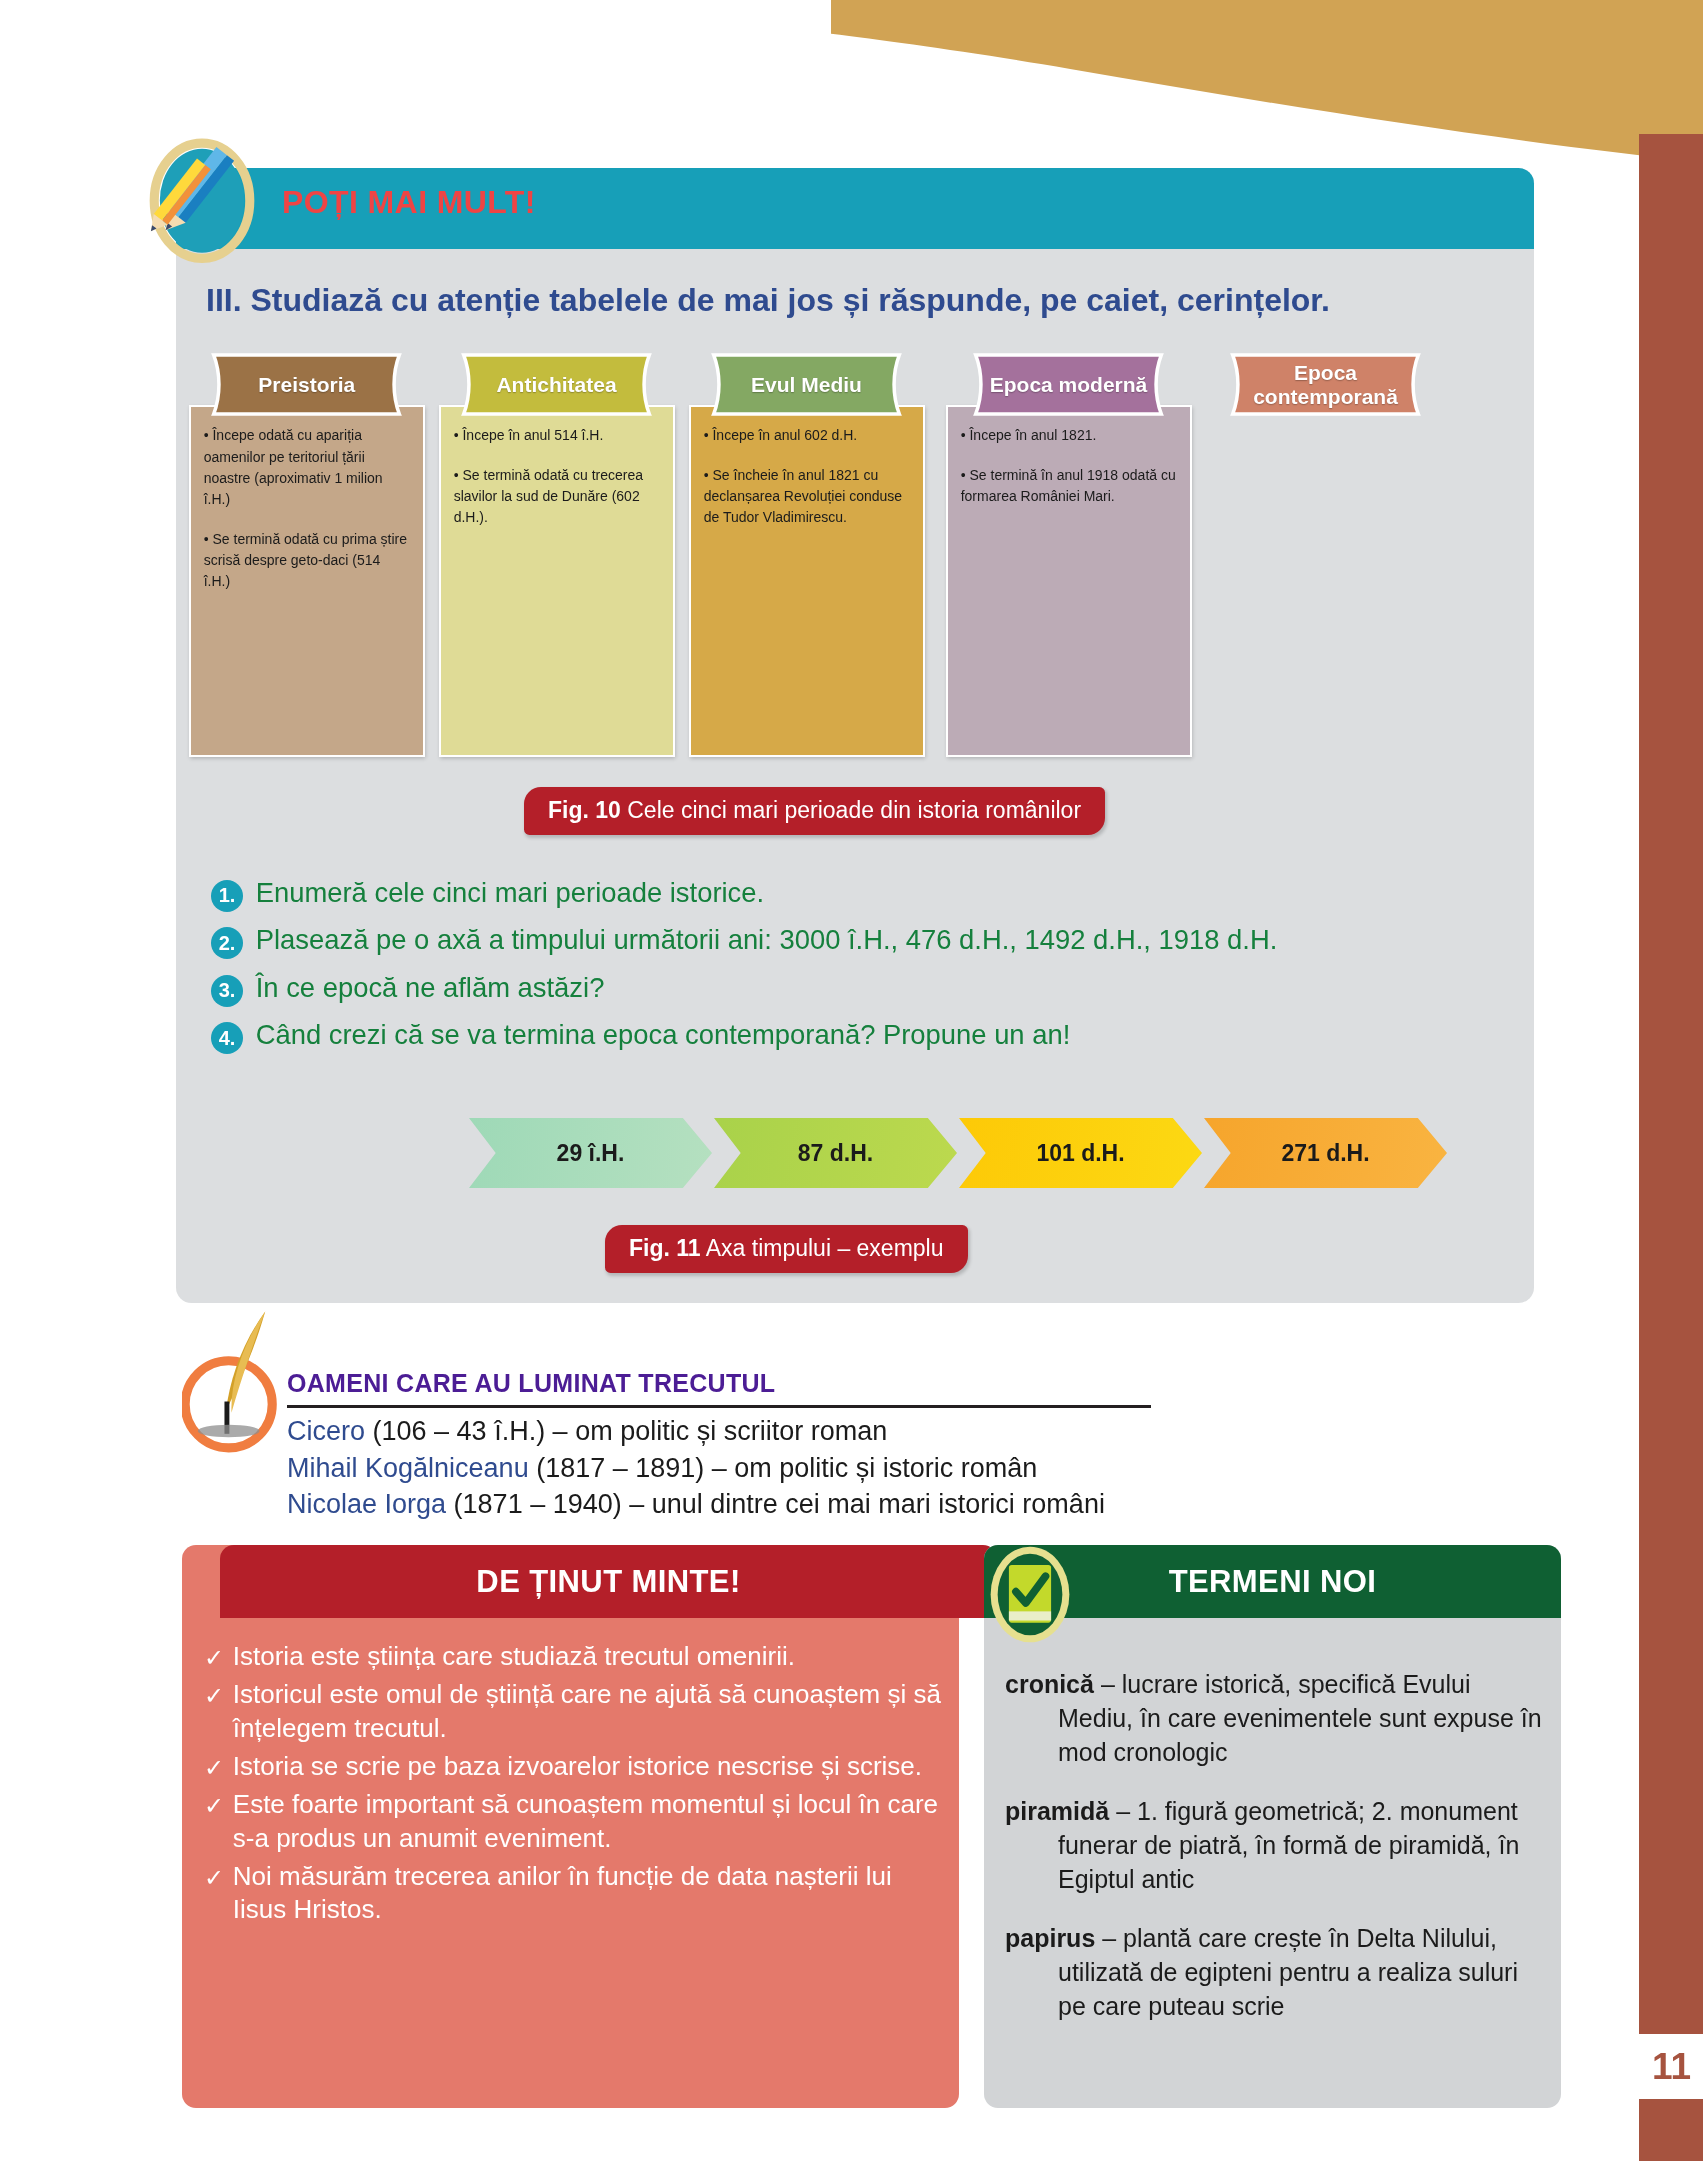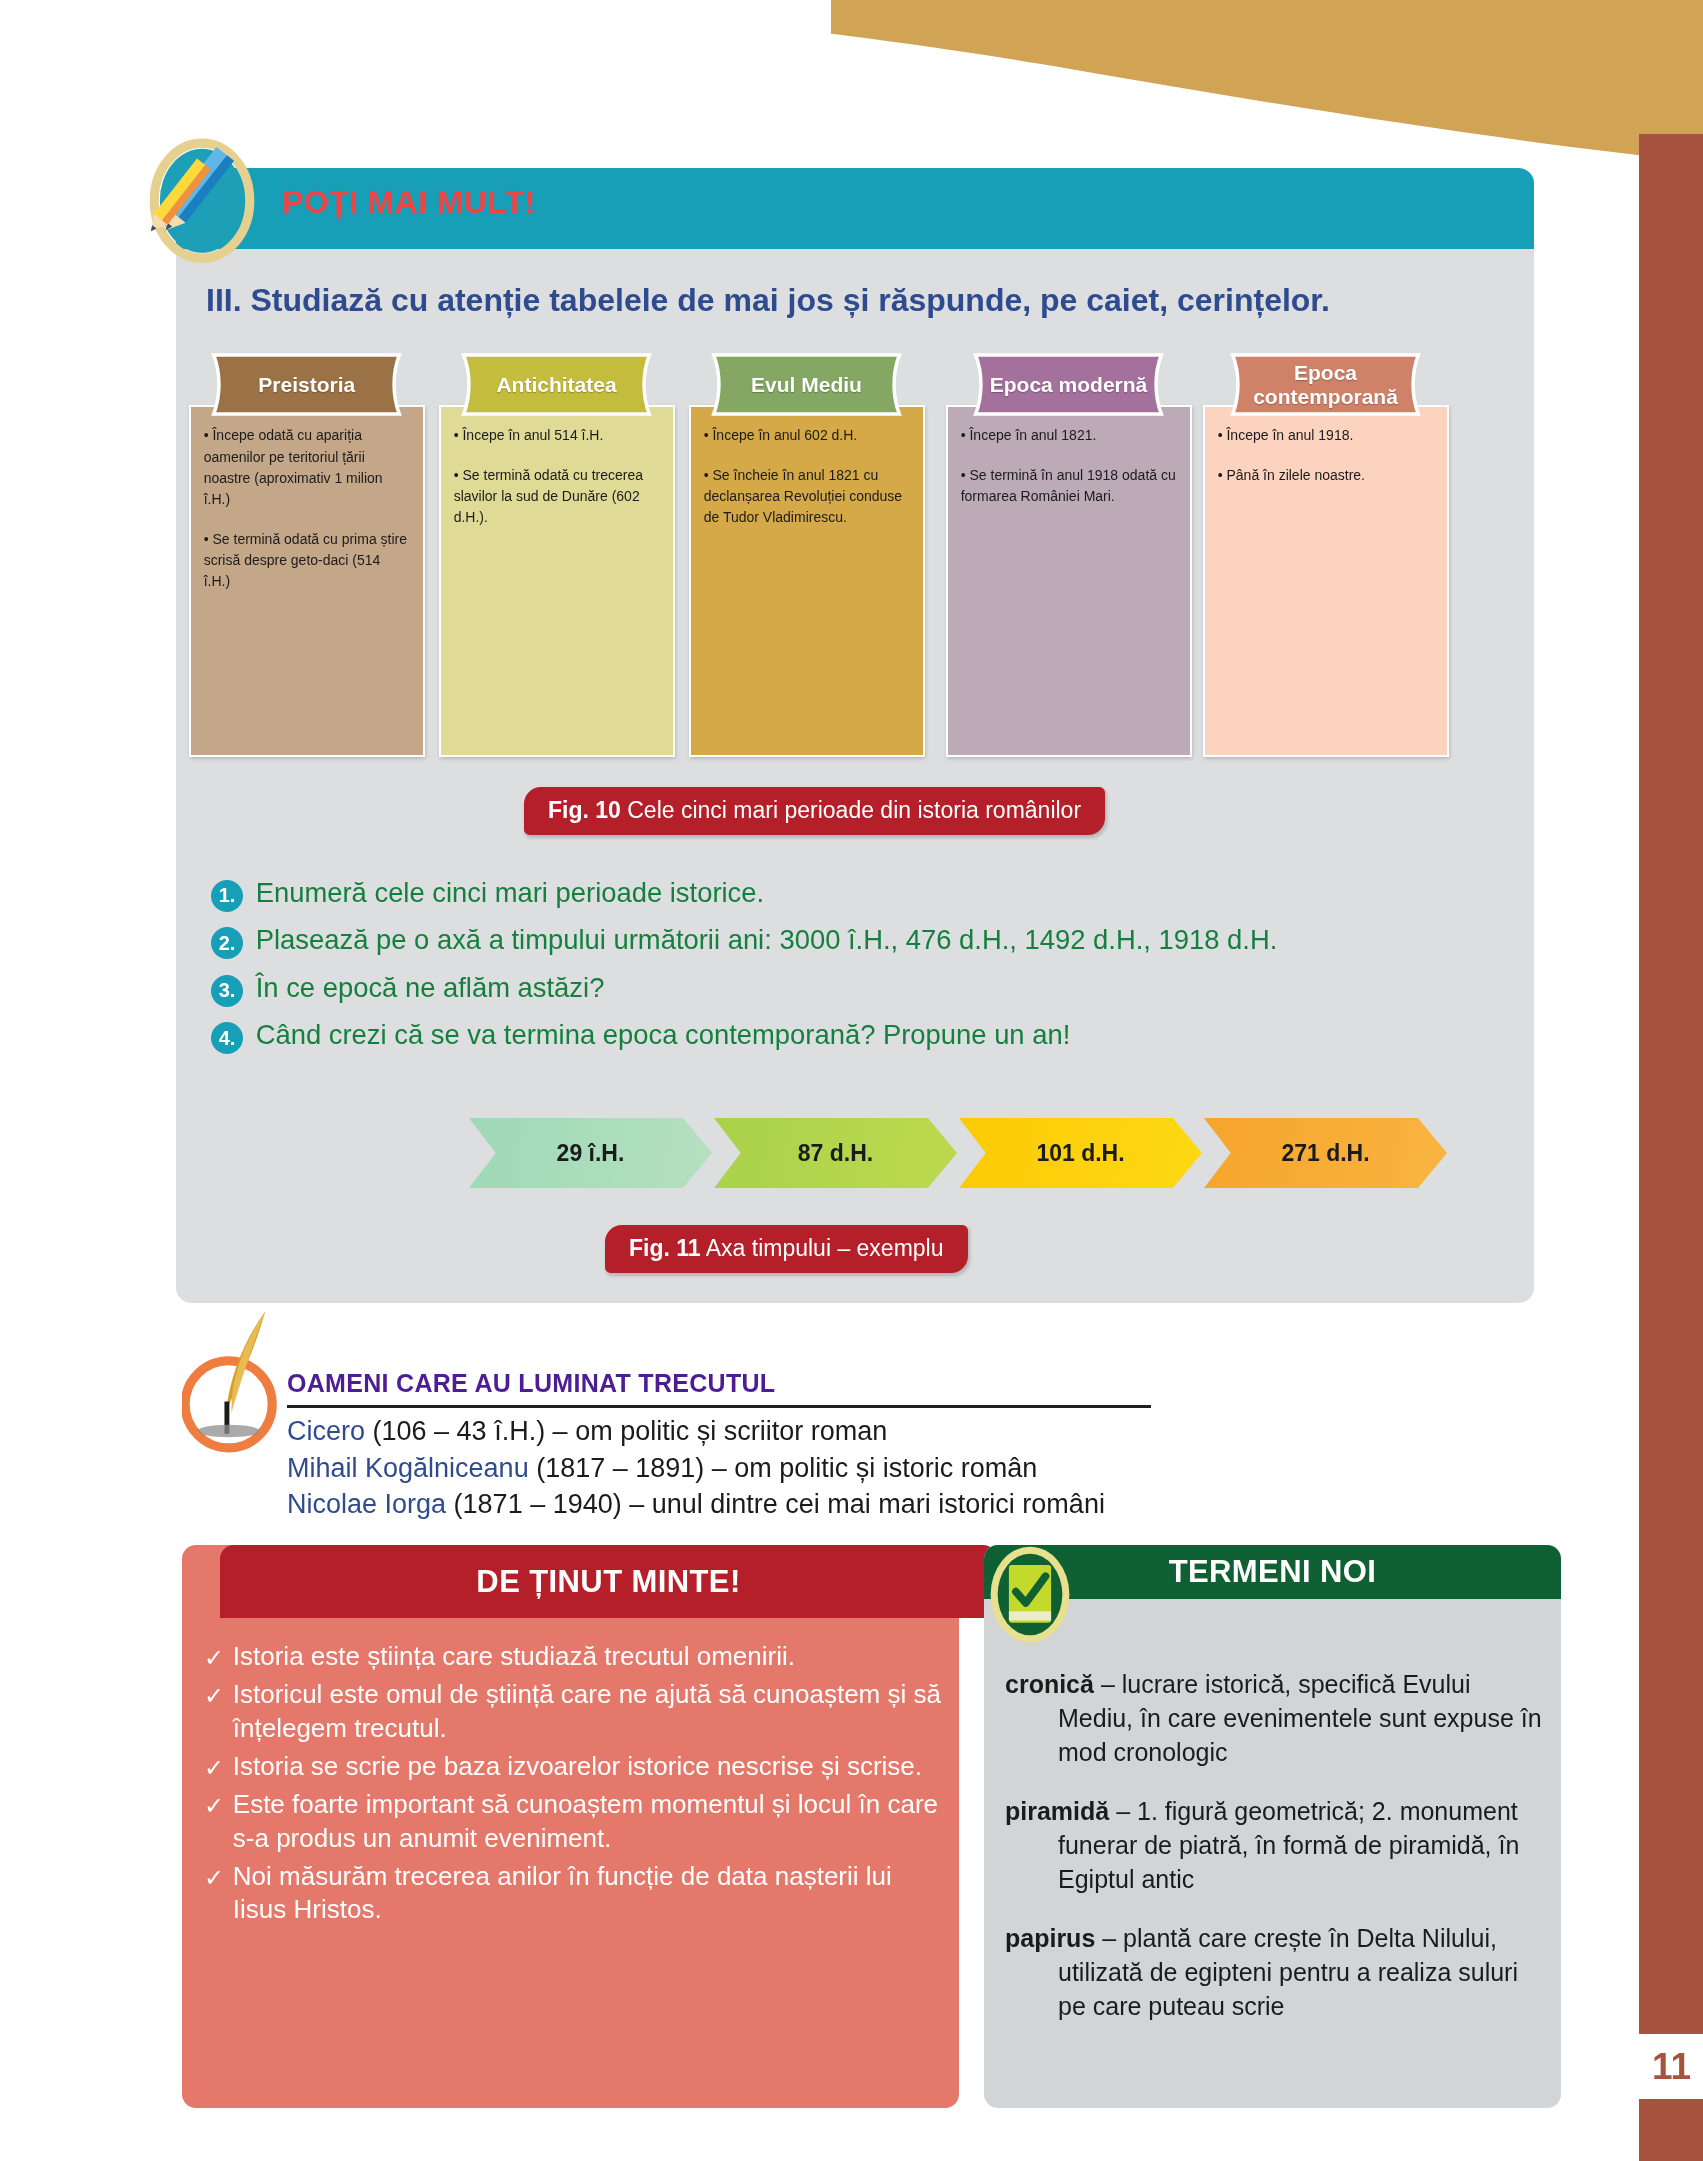--- a/index.html
+++ b/index.html
@@ -75,21 +75,21 @@
                background:#b41f29;border-radius:14px 14px 0 0;
                display:flex;align-items:center;justify-content:center;
                color:#fff;font-size:31px;font-weight:bold;letter-spacing:0.4px;margin-left:38px;}
   .rem-list{position:absolute;left:198px;top:1640px;width:746px;}
   .rem-item{display:flex;align-items:flex-start;margin-bottom:4.2px;}
   .check{color:#fff;font-size:24px;width:32px;flex:0 0 32px;margin-top:4.2px;text-align:center;}
   .rem-text{color:#fff;font-size:26px;line-height:1.30;margin-left:2.8px;}
 
   .terms{position:absolute;left:984px;top:1545px;width:577px;height:563px;
          background:#d2d4d6;border-radius:14px;}
-  .terms-hd{position:absolute;left:984px;top:1545px;width:577px;height:54px;
+  .terms-hd{position:absolute;left:984px;top:1545px;width:577px;height:73px;
             background:#0f6033;border-radius:14px 14px 0 0;
             display:flex;align-items:center;justify-content:center;
             color:#fff;font-size:31px;font-weight:bold;letter-spacing:0.4px;}
   .book-badge{position:absolute;left:985px;top:1541px;width:90px;height:107px;}
   .terms-list{position:absolute;left:1005px;top:1667px;width:542px;}
   .term{font-size:25px;line-height:1.36;color:#1b1b1b;margin-bottom:25px;
         padding-left:53px;text-indent:-53px;}
   .term b{font-weight:bold;}
 </style>
 </head>
@@ -176,26 +176,20 @@
       <p>• Se termină în anul 1918 odată cu formarea României Mari.</p>
     </div>
   </div>
   <div class="pbanner" id="pb3" style="left: 774px;">
     <svg width="211" height="65" viewBox="0 0 300 92" style="position:absolute;inset:0;">
       <path d="M18,4 L282,4 C272,30 272,62 282,88 L18,88 C28,62 28,30 18,4 Z" id="bp3" stroke="#fff" stroke-width="5" fill="#a4719c"></path>
     </svg>
     <div class="lbl">Epoca modernă</div>
   </div>
 
-  <div class="pcol" id="pc4" style="left: 1014px; width: 246px; background: rgb(251, 211, 191);">
-    <div class="body">
-      <p>• Începe în anul 1918.</p>
-      <p>• Până în zilele noastre.</p>
-    </div>
-  </div>
   <div class="pbanner" id="pb4" style="left: 1031px;">
     <svg width="211" height="65" viewBox="0 0 300 92" style="position:absolute;inset:0;">
       <path d="M18,4 L282,4 C272,30 272,62 282,88 L18,88 C28,62 28,30 18,4 Z" id="bp4" stroke="#fff" stroke-width="5" fill="#cf8268"></path>
     </svg>
     <div class="lbl">Epoca contemporană</div>
   </div>
 </div>
 
 <div class="figcap" style="left:524px;top:787px;">
   <b>Fig. 10</b>

